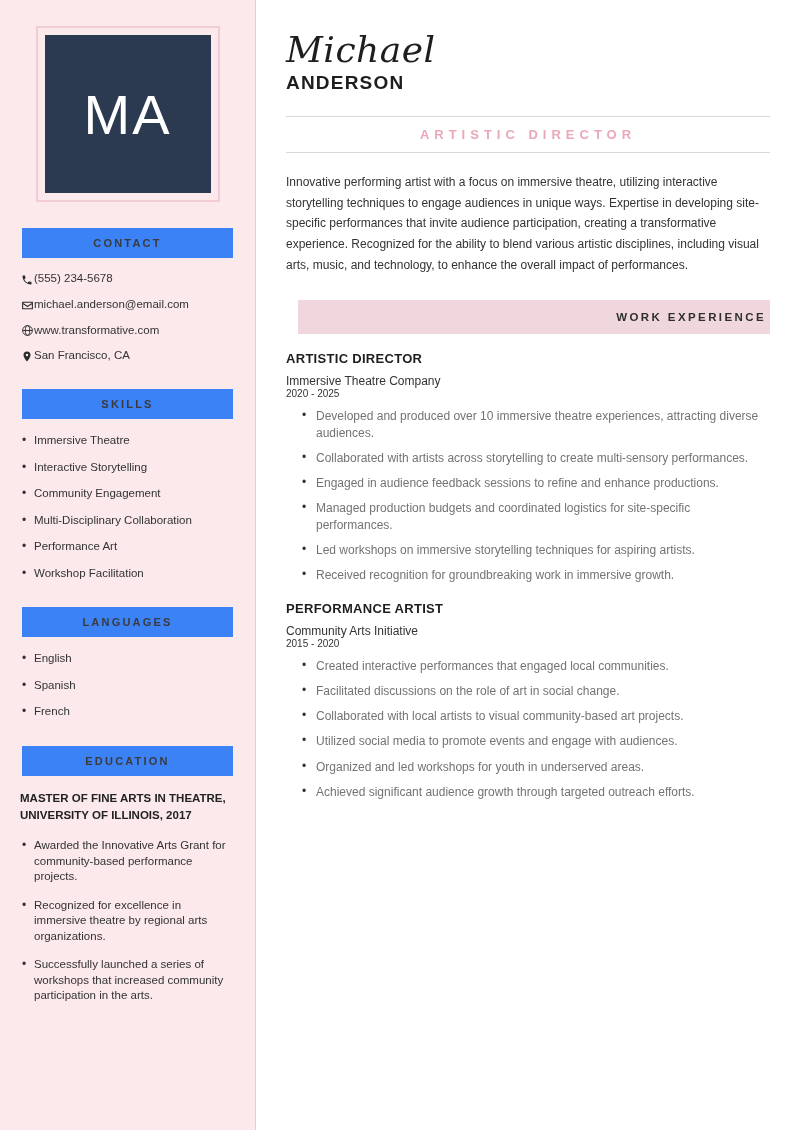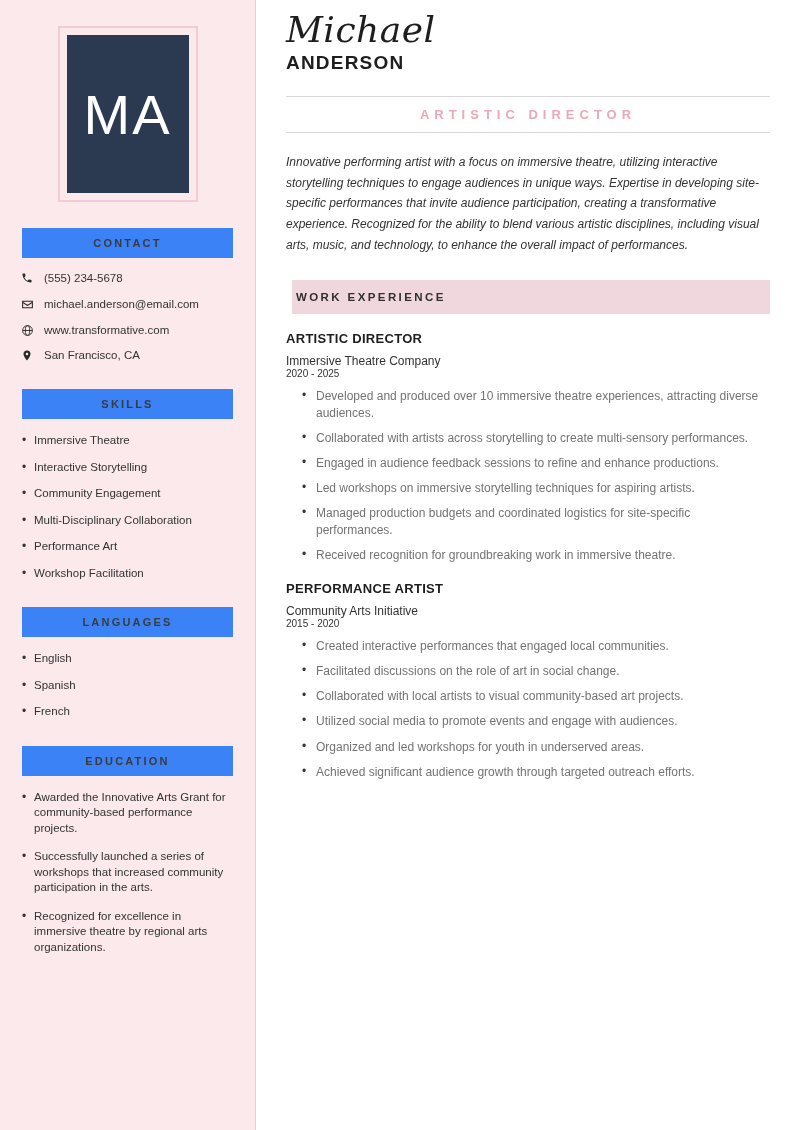--- a/index.html
+++ b/index.html
@@ -24,21 +24,21 @@
   
   .sidebar {
     width: 256px;
     min-width: 256px;
     background: #fbe9ec;
     box-sizing: border-box;
     padding: 18px 16px 20px 16px;
     border-right: 1px solid #e7cdd3;
   }
   .monogram-frame {
-    width: 140px;
+    width: 184px;
     height: 176px;
     margin: 8px auto 0 auto;
     border: 2px solid #f2ccd4;
     padding: 7px;
     box-sizing: border-box;
     background: #fbe9ec;
   }
   .monogram-box {
     width: 100%;
     height: 100%;
@@ -61,22 +61,21 @@
     letter-spacing: 2.2px;
     padding: 9px 4px;
     margin: 26px 6px 14px 6px;
     box-sizing: border-box;
   }
   .contact-list {
     margin: 0 4px;
   }
   .contact-row {
     display: flex;
-    align-items: flex-start;
-    gap: 10px;
+    align-items: flex-end;
     font-size: 11.5px;
     color: #333;
     margin-bottom: 12px;
     line-height: 1.2;
   }
   .contact-row .ico {
     width: 14px;
     min-width: 14px;
     text-align: center;
     color: #2b2b2b;
@@ -113,21 +112,21 @@
     color: #222;
     line-height: 1.5;
   }
   .ach-ul li {
     margin-bottom: 13px;
   }
   
   .main {
     flex: 1;
     box-sizing: border-box;
-    padding: 12px 30px 0 30px;
+    padding: 32px 30px 0 30px;
   }
   .name-script {
     font-family: "DejaVu Serif", serif;
     font-style: italic;
     font-size: 36px;
     color: #1e1e1e;
     line-height: 1;
     letter-spacing: 0.5px;
   }
   .name-last {
@@ -149,31 +148,30 @@
     font-size: 13px;
     font-weight: bold;
     letter-spacing: 5px;
   }
   .summary {
     margin-top: 19px;
     font-size: 12px;
     line-height: 1.72;
     color: #333;
     text-align: left;
-    font-style: italic;
   }
   .section-banner {
     background: #f0d7dd;
     color: #2f2f2f;
-    text-align: left;
+    text-align: right;
     font-size: 11.5px;
     font-weight: bold;
     letter-spacing: 2.4px;
     padding: 11px 4px;
-    margin: 25px 0 17px 6px;
+    margin: 25px 0 17px 12px;
   }
   .job-role {
     font-size: 13px;
     font-weight: bold;
     color: #1d1d1d;
     letter-spacing: 0.3px;
   }
   .job-org {
     font-size: 12px;
     color: #333;
@@ -269,25 +267,26 @@
     </ul>
 
     <div class="side-heading">LANGUAGES</div>
     <ul class="side-ul">
       <li>English</li>
       <li>Spanish</li>
       <li>French</li>
     </ul>
 
     <div class="side-heading">EDUCATION</div>
+    <div class="edu-block">MASTER OF FINE ARTS IN THEATRE, UNIVERSITY OF ILLINOIS, 2017</div>
 
     <ul class="side-ul ach-ul">
       <li>Awarded the Innovative Arts Grant for community-based performance projects.</li>
+      <li>Recognized for excellence in immersive theatre by regional arts organizations.</li>
       <li>Successfully launched a series of workshops that increased community participation in the arts.</li>
-      <li>Recognized for excellence in immersive theatre by regional arts organizations.</li>
     </ul>
 
   </aside>
 
   <main class="main">
 
     <div class="name-script">Michael</div>
     <div class="name-last">ANDERSON</div>
 
     <div class="title-wrap">
@@ -299,23 +298,23 @@
     <div class="section-banner">WORK EXPERIENCE</div>
 
     <div class="job-block">
       <div class="job-role">ARTISTIC DIRECTOR</div>
       <div class="job-org">Immersive Theatre Company</div>
       <div class="job-dates">2020 - 2025</div>
       <ul class="job-ul">
         <li>Developed and produced over 10 immersive theatre experiences, attracting diverse audiences.</li>
         <li>Collaborated with artists across storytelling to create multi-sensory performances.</li>
         <li>Engaged in audience feedback sessions to refine and enhance productions.</li>
+        <li>Managed production budgets and coordinated logistics for site-specific performances.</li>
         <li>Led workshops on immersive storytelling techniques for aspiring artists.</li>
-        <li>Managed production budgets and coordinated logistics for site-specific performances.</li>
-        <li>Received recognition for groundbreaking work in immersive theatre.</li>
+        <li>Received recognition for groundbreaking work in immersive growth.</li>
       </ul>
     </div>
 
     <div class="job-block">
       <div class="job-role">PERFORMANCE ARTIST</div>
       <div class="job-org">Community Arts Initiative</div>
       <div class="job-dates">2015 - 2020</div>
       <ul class="job-ul">
         <li>Created interactive performances that engaged local communities.</li>
         <li>Facilitated discussions on the role of art in social change.</li>

